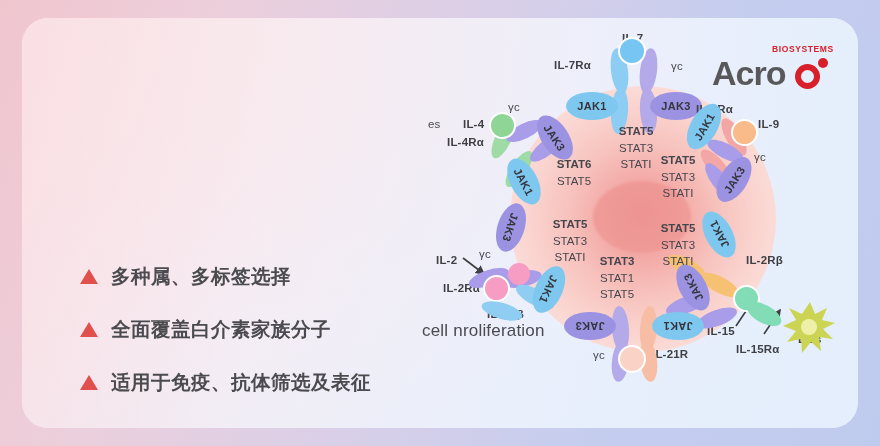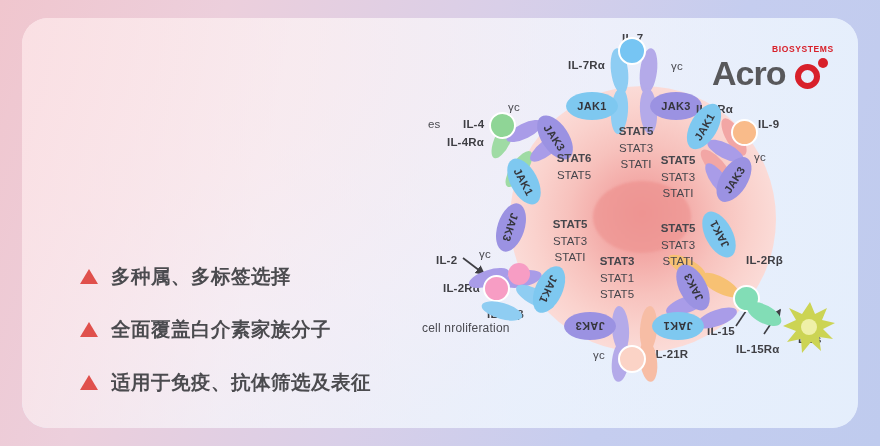--- a/index.html
+++ b/index.html
@@ -114,21 +114,21 @@
     <div class="oring"></div>
     <div class="odot"></div>
   </div>
 
   <div id="diagram">
 
     <div id="cellglow"></div>
     <div id="nucleus"></div>
 
     <div class="lbl" style="left:196px;top:14px;">IL-7</div>
-    <div class="lbl" style="left:142px;top:41px;">IL-7Rα</div>
+    <div class="lbl" style="left:128px;top:41px;">IL-7Rα</div>
     <div class="lbl lt" style="left:245px;top:42px;">γc</div>
     <div class="seg" style="left:185px;top:30px;width:17px;height:46px;background:#8ecdf3;transform:rotate(-7deg);"></div>
     <div class="seg" style="left:185px;top:70px;width:17px;height:46px;background:#8ecdf3;transform:rotate(4deg);"></div>
     <div class="seg" style="left:214px;top:30px;width:17px;height:46px;background:#b4aae9;transform:rotate(7deg);"></div>
     <div class="seg" style="left:214px;top:70px;width:17px;height:46px;background:#b4aae9;transform:rotate(-4deg);"></div>
     <div class="seg" style="left:193px;top:20px;width:26px;height:26px;background:#76c5f3;"></div>
     <div class="ring" style="left:192px;top:19px;width:28px;height:28px;"></div>
     <div class="jak" style="left:140px;top:74px;width:52px;height:28px;background:#7ec8f0;">JAK1</div>
     <div class="jak" style="left:224px;top:74px;width:52px;height:28px;background:#9b92e2;">JAK3</div>
     <div class="stat" style="left:180px;top:105px;width:60px;">
@@ -142,21 +142,21 @@
     <div class="lbl" style="left:21px;top:118px;">IL-4Rα</div>
     <div class="lbl lt" style="left:82px;top:83px;">γc</div>
     <div class="seg" style="left:69px;top:100px;width:16px;height:42px;background:#9fdba4;transform:rotate(25deg);"></div>
     <div class="seg" style="left:85px;top:130px;width:16px;height:42px;background:#9fdba4;transform:rotate(34deg);"></div>
     <div class="seg" style="left:91px;top:93px;width:15px;height:40px;background:#a99ce8;transform:rotate(64deg);"></div>
     <div class="seg" style="left:113px;top:110px;width:15px;height:40px;background:#a99ce8;transform:rotate(52deg);"></div>
     <div class="seg" style="left:64px;top:95px;width:25px;height:25px;background:#8fd596;"></div>
     <div class="ring" style="left:63px;top:94px;width:27px;height:27px;"></div>
     <div class="jak" style="left:73px;top:150px;width:50px;height:27px;background:#7ec8f0;transform:rotate(62deg);">JAK1</div>
     <div class="jak" style="left:104px;top:106px;width:50px;height:27px;background:#9b92e2;transform:rotate(56deg);">JAK3</div>
-    <div class="stat" style="left:119px;top:132px;width:58px;">
+    <div class="stat" style="left:119px;top:138px;width:58px;">
       <span class="s0">STAT6</span>
       <span>STAT5</span>
     </div>
 
     <div class="lbl" style="left:270px;top:85px;">IL-9Rα</div>
     <div class="lbl" style="left:332px;top:100px;">IL-9</div>
     <div class="lbl lt" style="left:328px;top:133px;">γc</div>
     <div class="seg" style="left:300px;top:98px;width:16px;height:42px;background:#f2a6a5;transform:rotate(-30deg);"></div>
     <div class="seg" style="left:282px;top:127px;width:16px;height:42px;background:#f2a6a5;transform:rotate(-42deg);"></div>
     <div class="seg" style="left:292px;top:113px;width:15px;height:40px;background:#a99ce8;transform:rotate(-63deg);"></div>
@@ -190,21 +190,21 @@
     <div class="ring" style="left:57px;top:257px;width:27px;height:27px;"></div>
     <div class="seg" style="left:68px;top:272px;width:16px;height:42px;background:#8fcdf2;transform:rotate(106deg);"></div>
     <div class="seg" style="left:101px;top:258px;width:16px;height:42px;background:#8fcdf2;transform:rotate(118deg);"></div>
     <div class="jak" style="left:98px;top:258px;width:50px;height:27px;background:#7ec8f0;transform:rotate(115deg);">JAK1</div>
     <div class="jak" style="left:60px;top:196px;width:50px;height:27px;background:#9b92e2;transform:rotate(108deg);">JAK3</div>
     <div class="stat" style="left:114px;top:198px;width:60px;">
       <span class="s0">STAT5</span>
       <span>STAT3</span>
       <span>STATI</span>
     </div>
-    <div class="lbl lt" style="left:-4px;top:303px;font-size:12px;">cell nroliferation</div>
+    <div class="lbl lt" style="left:-4px;top:303px;font-size:17px;">cell nroliferation</div>
 
     <div class="lbl" style="left:320px;top:236px;">IL-2Rβ</div>
     <div class="lbl lt" style="left:297px;top:288px;">γc</div>
     <div class="lbl" style="left:281px;top:307px;">IL-15</div>
     <div class="lbl" style="left:310px;top:325px;">IL-15Rα</div>
     <div class="lbl" style="left:372px;top:315px;">DCs</div>
     <svg width="70" height="40" style="left:300px;top:278px;">
       <defs>
           <marker id="ah2" markerWidth="7" markerHeight="7" refX="5" refY="3" orient="auto">
         <path d="M0,0 L6,3 L0,6 z" fill="#3f3f44"></path>

